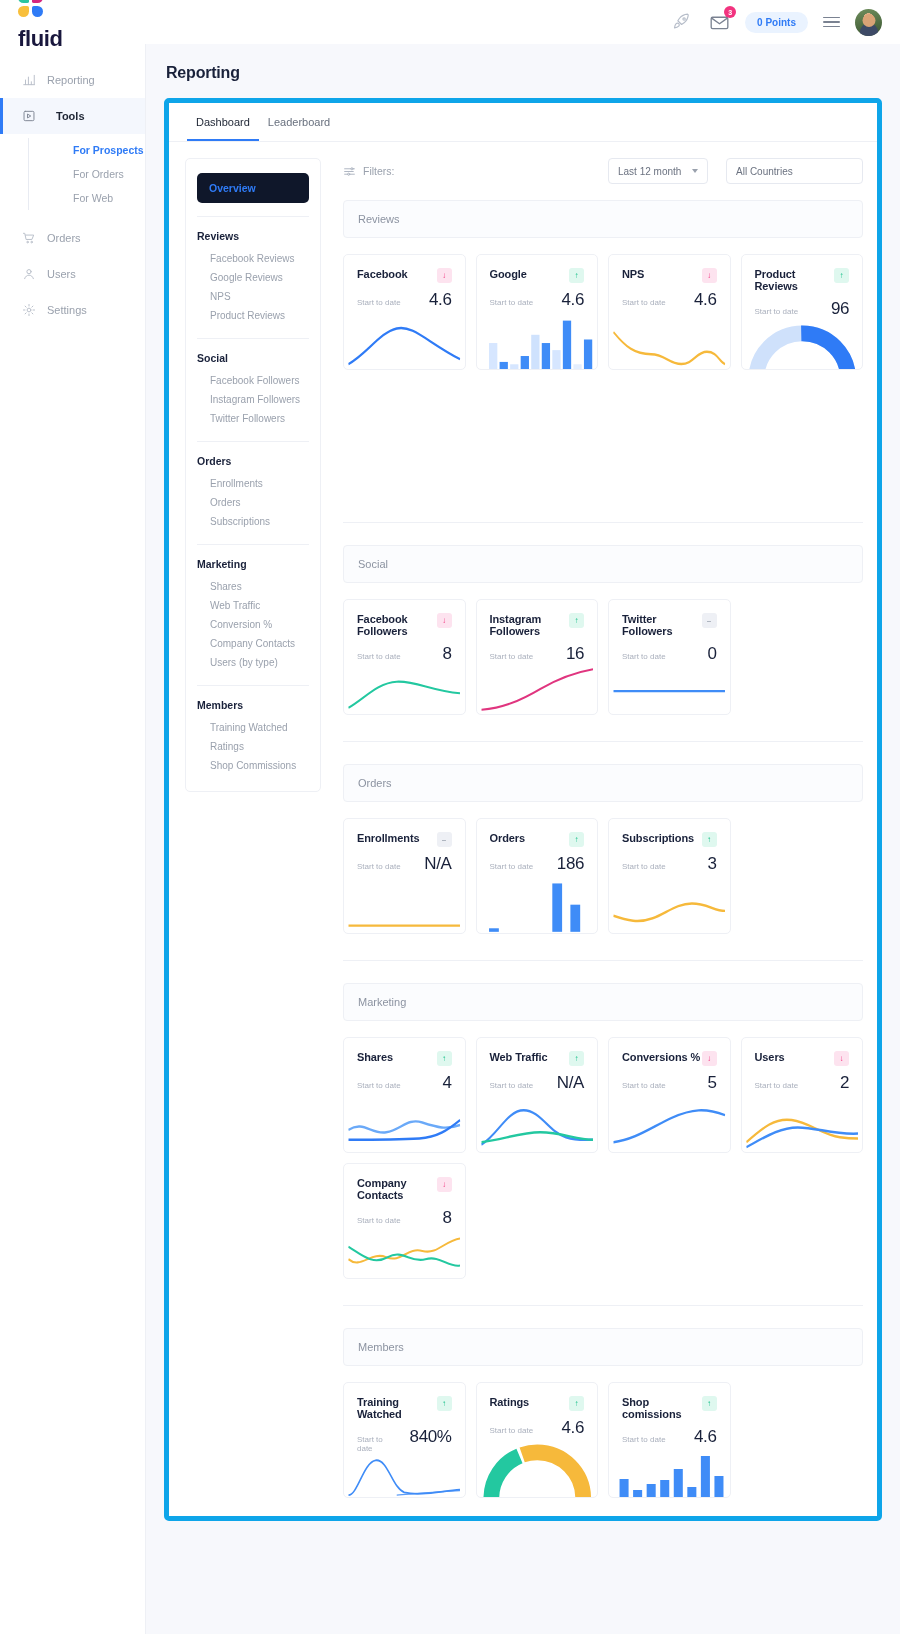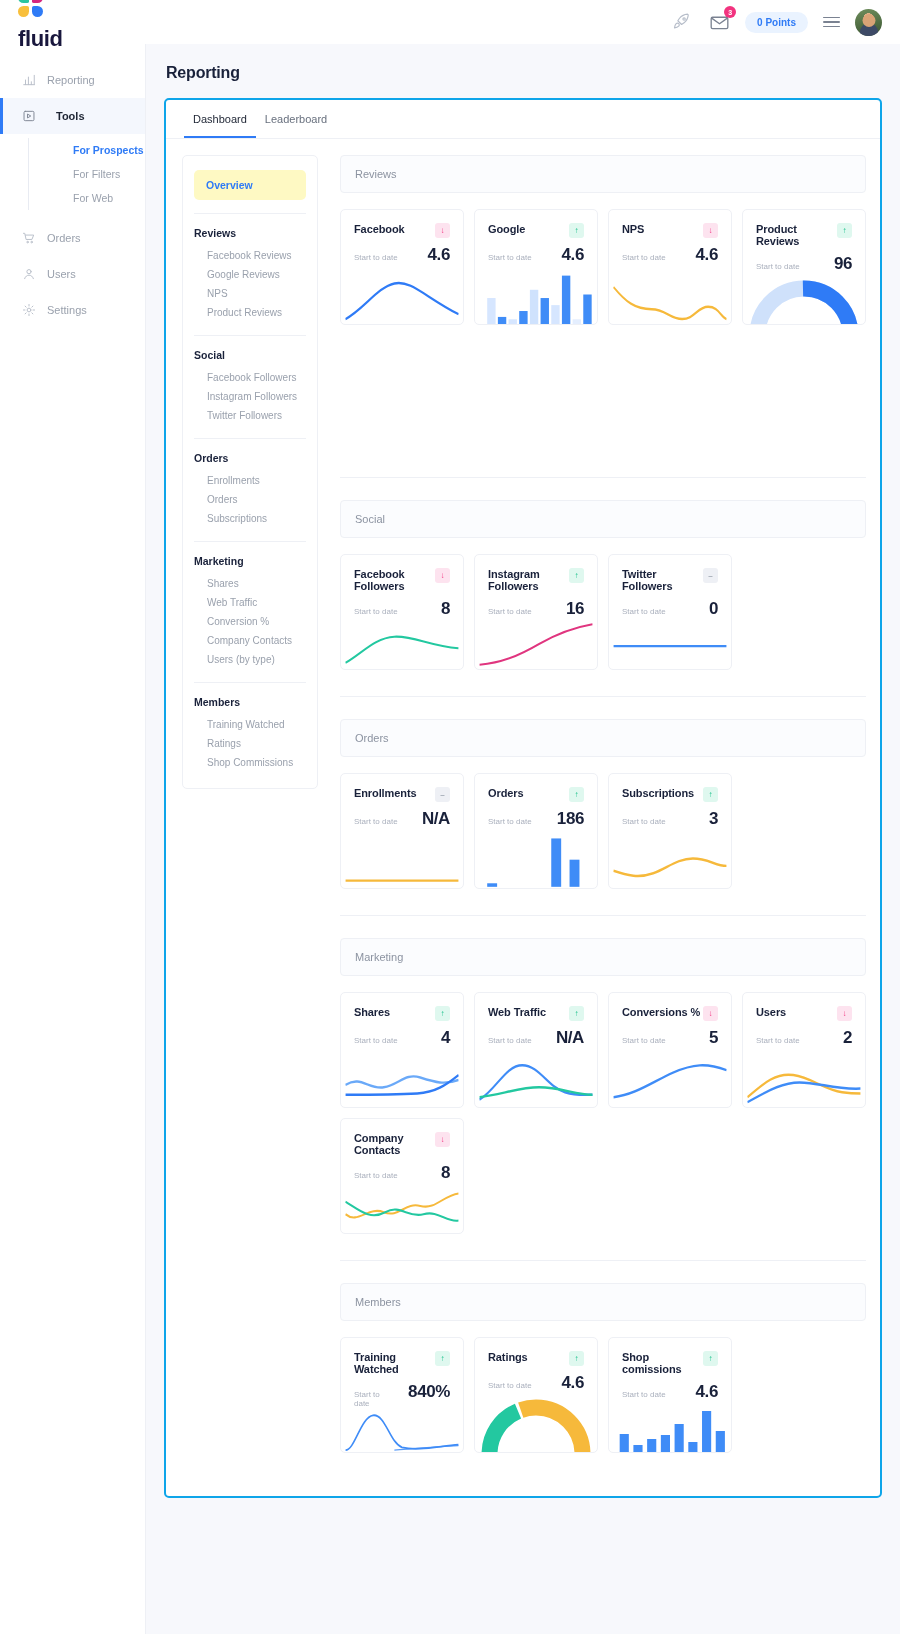--- a/index.html
+++ b/index.html
@@ -105,21 +105,21 @@
 
   .content { flex: 1; padding: 0 0 0 0; }
 
   .page-title {
     font-size: 16px; font-weight: 700; color: #19213a;
     padding: 20px 0 16px 20px; letter-spacing: -0.2px;
   }
 
   .panel {
     background: #ffffff;
-    border: 2px solid #0ea5e9;
+    border: 5px solid #0ea5e9;
     border-radius: 5px;
     margin: 0 18px 22px 18px;
     min-height: 1400px;
   }
 
   .tabs {
     display:flex; gap: 0; padding: 0 18px;
     border-bottom: 1px solid #eef0f5;
   }
   .tab {
@@ -132,21 +132,21 @@
 
   
   .report-menu {
     width: 136px; flex: none;
     border: 1px solid #eef0f5; border-radius: 5px;
     background: #fff; padding: 14px 0 16px 0;
     margin-right: 22px;
   }
   .rm-pill {
     margin: 0 11px 0 11px;
-    background: #fef9c3; color: #2f7bf6;
+    background: #0f172a; color: #2f7bf6;
     font-size: 10.5px; font-weight: 600;
     padding: 9px 12px; border-radius: 5px;
   }
   .rm-sep { height:1px; background:#eef0f5; margin: 13px 11px; }
   .rm-group-title {
     font-size: 10.5px; font-weight: 700; color:#19213a;
     padding: 0 0 7px 11px;
   }
   .rm-link {
     display:block; font-size: 10px; color:#9aa1ad;
@@ -186,21 +186,21 @@
   .trend {
     width: 15px; height: 15px; border-radius: 3px; flex:none;
     display:flex; align-items:center; justify-content:center;
     font-size: 8px; line-height:1; font-weight:700;
   }
   .trend.up { background:#dff8ef; color:#19c08a; }
   .trend.down { background:#fde3ef; color:#f2337f; }
   .trend.flat { background:#eef0f5; color:#9aa1ad; }
   .card-sub { display:flex; align-items:baseline; justify-content:space-between; margin-top: 7px; gap: 12px; }
   .sub-label { font-size: 8px; color:#aab0bd; }
-  .card-value { font-size: 17px; font-weight:700; color:#19213a; letter-spacing:-0.4px; }
+  .card-value { font-size: 17px; font-weight:400; color:#19213a; letter-spacing:-0.4px; }
   .viz { flex:1; margin: 0 -13px; display:flex; align-items:flex-end; }
   .viz svg { display:block; width:100%; height:100%; }
   .viz.center { align-items:center; justify-content:center; }
   .empty-row { visibility: hidden; }
 </style>
 </head>
 <body>
 
 <div class="topbar">
   <div class="logo-wrap">
@@ -260,21 +260,21 @@
     <div class="nav-item active">
       <svg class="nav-ic" viewBox="0 0 24 24" fill="none" stroke="#6d7585" stroke-width="1.7" stroke-linecap="round" stroke-linejoin="round">
         <rect x="3.5" y="4" width="17" height="16" rx="2"></rect>
           <path d="M10 9l5 3-5 3z"></path>
       </svg>
       <span>Tools</span>
     </div>
 
     <div class="subnav">
       <a href="#" class="active">For Prospects</a>
-      <a href="#">For Filters</a>
+      <a href="#">For Orders</a>
       <a href="#">For Web</a>
     </div>
 
     <div class="nav-item">
       <svg class="nav-ic" viewBox="0 0 24 24" fill="none" stroke="#aeb5c1" stroke-width="1.7" stroke-linecap="round" stroke-linejoin="round">
         <path d="M2.5 4h2.2l2.3 10.5h10L20 7H6"></path>
           <circle cx="9.5" cy="19" r="1.3"></circle>
           <circle cx="16.5" cy="19" r="1.3"></circle>
       </svg>
       <span>Orders</span>
@@ -352,20 +352,37 @@
           <div>
             <div class="rm-group-title">Members</div>
             <a class="rm-link" href="#">Training Watched</a>
             <a class="rm-link" href="#">Ratings</a>
             <a class="rm-link" href="#">Shop Commissions</a>
           </div>
         </aside>
 
         <div class="reports">
 
+          <div class="filters-bar">
+            <span class="filters-label">
+              <svg width="13" height="13" viewBox="0 0 24 24" fill="none" stroke="#aeb5c1" stroke-width="1.8" stroke-linecap="round">
+                <path d="M3 7h12M19 7h2M3 17h6M13 17h8M3 12h16"></path>
+                <circle cx="16.5" cy="7" r="2"></circle>
+                  <circle cx="10.5" cy="17" r="2"></circle>
+              </svg>
+              <span>Filters:</span>
+            </span>
+            <div class="sel">
+              <span>Last 12 month</span>
+              <span class="caret"></span>
+            </div>
+            <div class="sel wide">
+              <span>All Countries</span>
+            </div>
+          </div>
 
           <div class="section-head">Reviews</div>
           <div class="card-grid">
 
             <div class="card">
               <div class="card-top">
                 <span class="card-title">Facebook</span>
                 <span class="trend down">↓</span>
               </div>
               <div class="card-sub">

